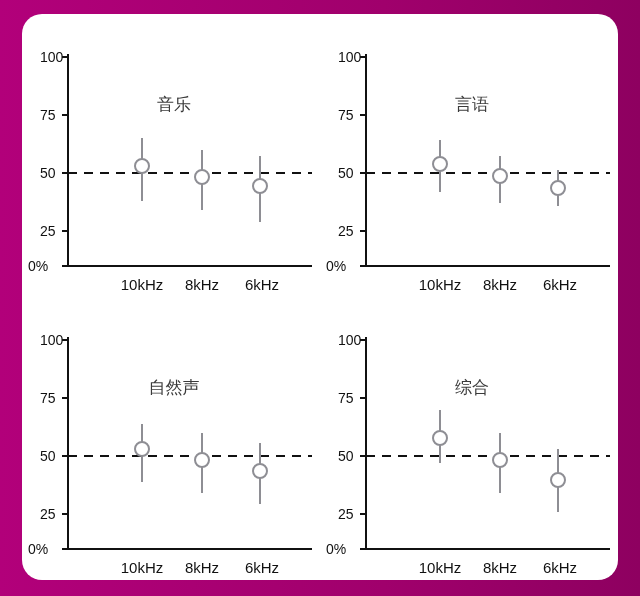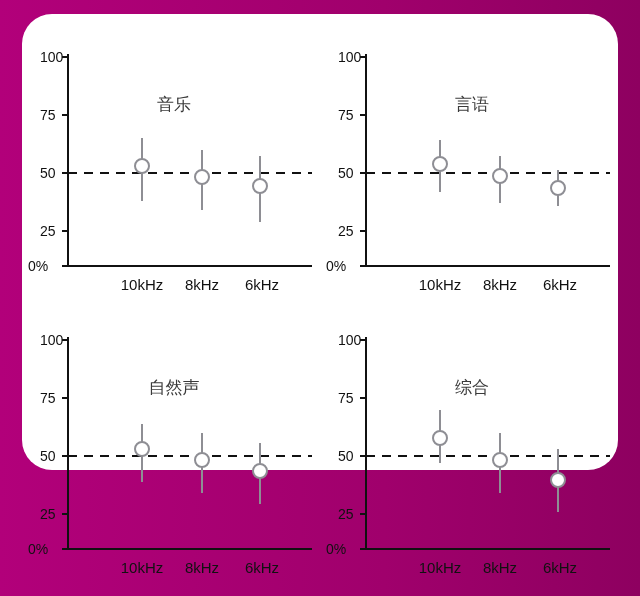--- a/index.html
+++ b/index.html
@@ -17,23 +17,23 @@
     position: relative;
     width: 640px;
     height: 596px;
     background: linear-gradient(90deg, #b2007a 0%, #a0006c 60%, #8e0060 100%);
   }
   #card {
     position: absolute;
     left: 22px;
     top: 14px;
     width: 596px;
-    height: 456px;
+    height: 566px;
     background: #ffffff;
-    border-radius: 30px;
+    border-radius: 20px;
   }
   #grid {
     position: absolute;
     left: 0;
     top: 0;
     width: 596px;
     height: 566px;
     display: grid;
     grid-template-columns: 1fr 1fr;
     grid-template-rows: 1fr 1fr;

